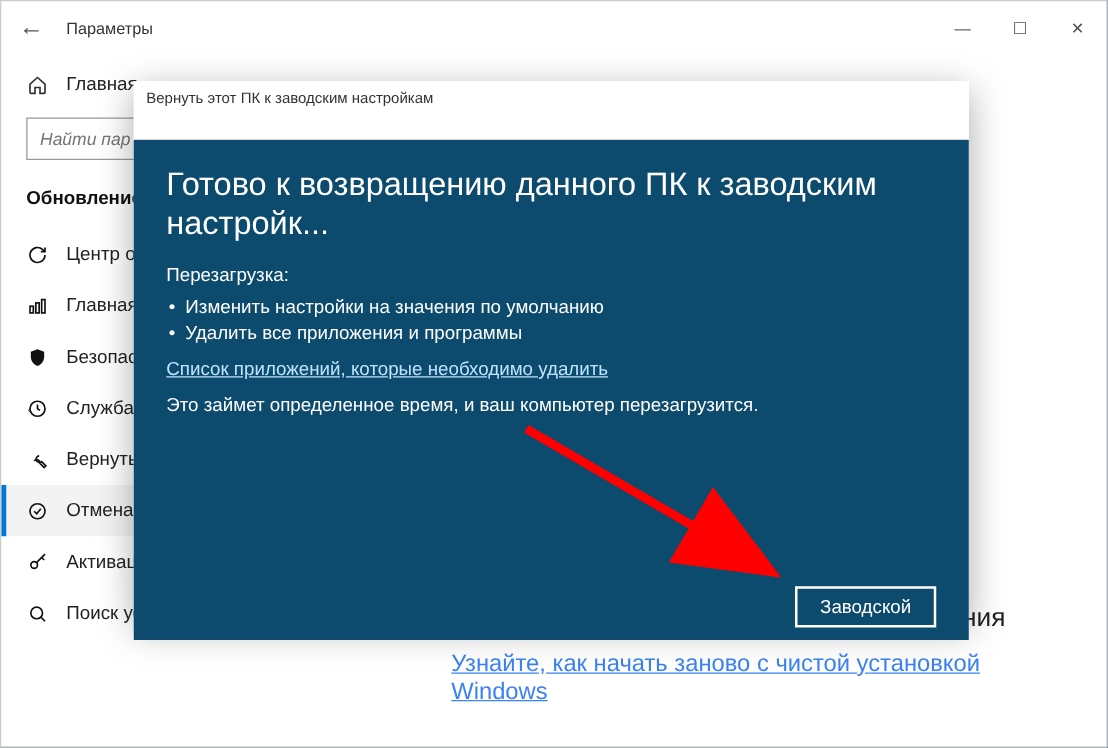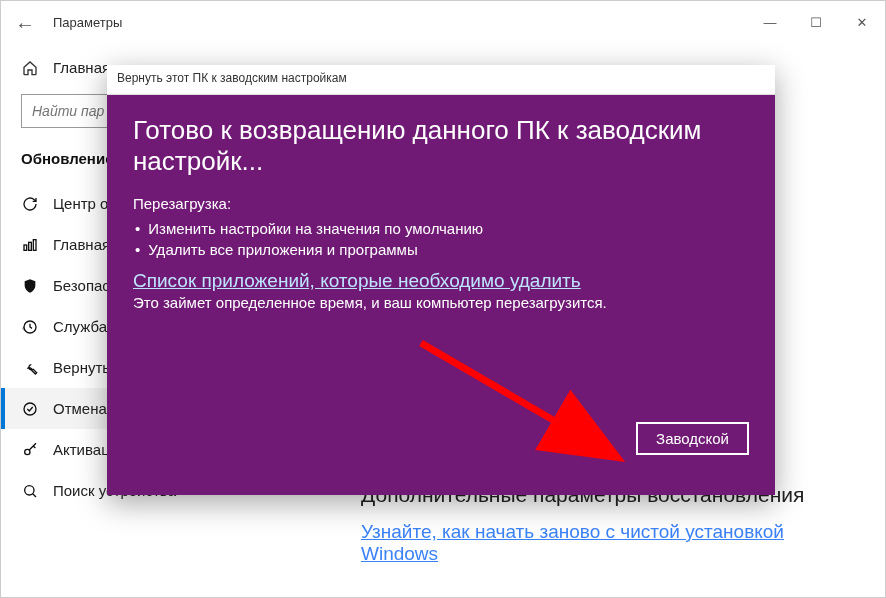--- a/index.html
+++ b/index.html
@@ -26,30 +26,30 @@
 
   .nav-item { display:flex; align-items:center; gap:14px; padding: 12px 20px; font-size:15px; color:#222; }
   .nav-item .icon { width:18px; display:flex; justify-content:center; color:#111; }
   .nav-item.active { border-left: 4px solid #0078d7; padding-left:16px; background:#f3f3f3; }
 
   .content h2 { font-size: 21px; font-weight:400; color:#222; margin-bottom: 14px; }
   .content .link { color:#3b82f6; font-size:19px; }
 
   
   .dialog-shadow { position:absolute; left:106px; top:64px; width:668px; height:430px; box-shadow: 0 8px 28px rgba(0,0,0,0.35); background:#fff; }
-  .dialog-title { height:30px; background:#fff; color:#333; font-size:12px; padding: 6px 10px; border-bottom:1px solid #ddd; }
-  .dialog-body { background:#701a75; color:#fff; height: calc(100% - 30px); padding: 20px 26px 4px; position:relative; }
+  .dialog-title { height:47px; background:#fff; color:#333; font-size:12px; padding: 6px 10px; border-bottom:1px solid #ddd; }
+  .dialog-body { background:#0c4a6e; color:#fff; height: calc(100% - 30px); padding: 20px 26px 4px; position:relative; }
   .dialog-body h1 { font-size:26px; font-weight:400; margin-bottom:18px; }
   .dialog-body .sub { font-size:15px; margin-bottom:6px; }
   .dialog-body ul { list-style:none; margin-bottom:10px; }
   .dialog-body ul li { font-size:15px; padding: 2px 0; }
   .dialog-body ul li::before { content:"•"; margin: 0 8px 0 2px; }
-  .dialog-link { color:#bfe4ff; text-decoration: underline; font-size:19px; display:inline-block; margin-bottom: 2px; }
+  .dialog-link { color:#bfe4ff; text-decoration: underline; font-size:15px; display:inline-block; margin-bottom: 12px; }
   .dialog-note { font-size:15px; }
-  .dialog-buttons { position:absolute; right:26px; bottom:40px; display:flex; gap:16px; }
+  .dialog-buttons { position:absolute; right:26px; bottom:10px; display:flex; gap:16px; }
   .dialog-buttons button { background:transparent; color:#fff; border:2px solid #fff; padding: 6px 18px; font-size:15px; cursor:pointer; min-width: 110px; }
 
   
   .arrow { position:absolute; left:410px; top:332px; pointer-events:none; }
 </style>
 </head>
 <body>
 
 <div class="titlebar">
   <div class="titlebar-left">

